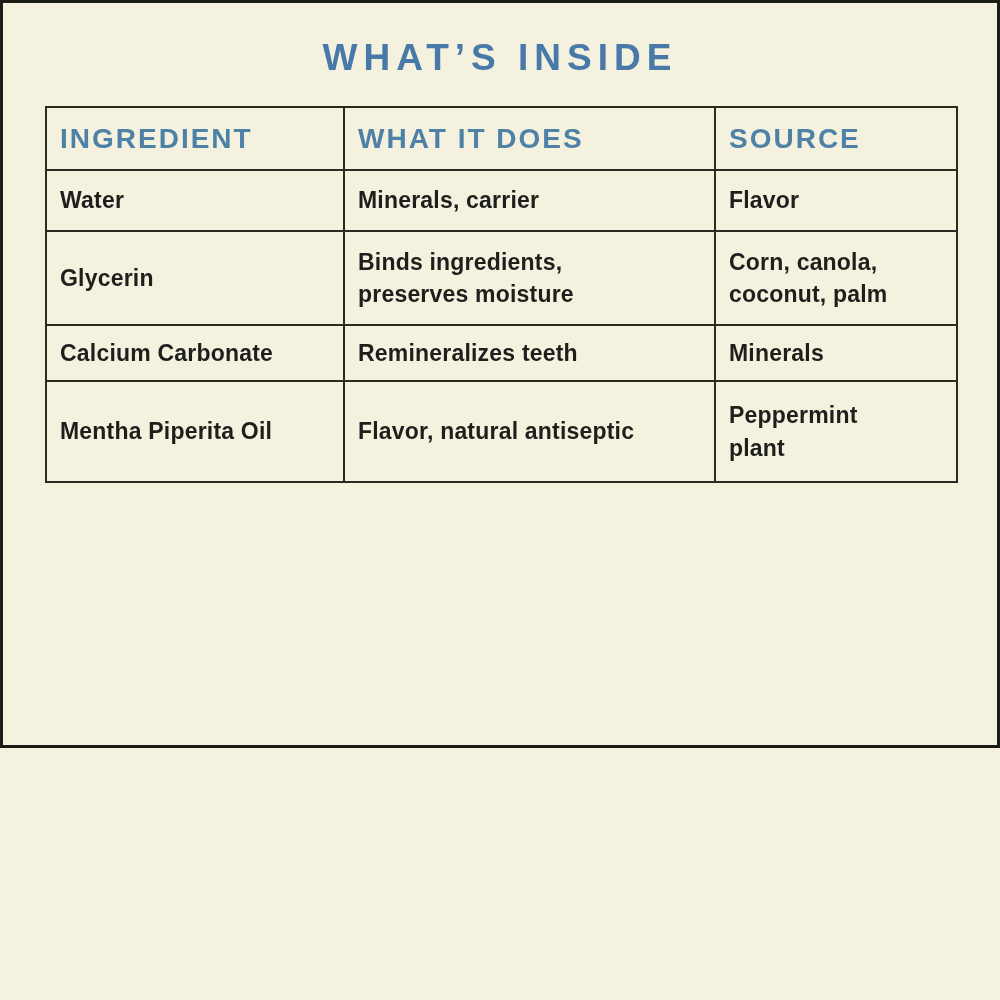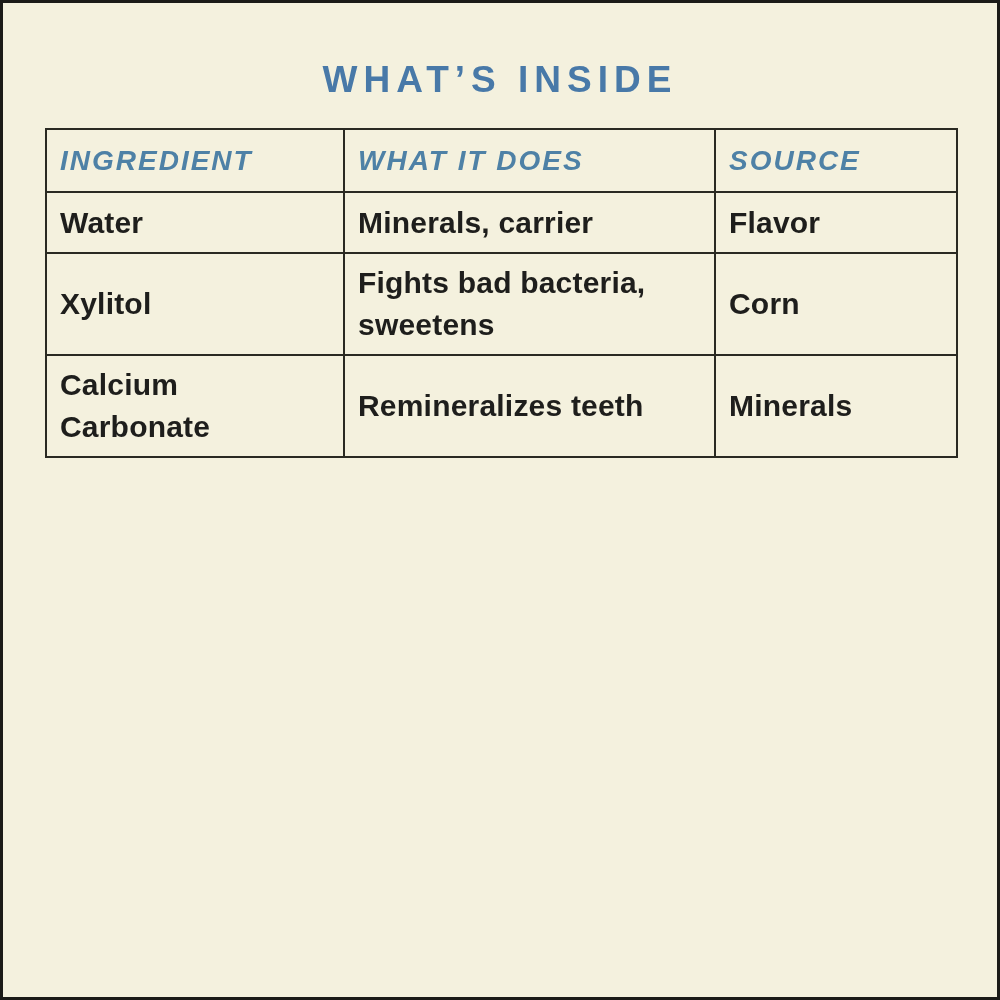--- a/index.html
+++ b/index.html
@@ -13,24 +13,24 @@
   html, body {
     margin: 0;
     padding: 0;
     width: 1000px;
     height: 1000px;
     background: var(--background);
     font-family: "Liberation Sans", "DejaVu Sans", sans-serif;
   }
   .canvas {
     width: 1000px;
-    height: 1000px;
+    height: 748px;
     border: 3px solid #1b1b18;
     background: var(--background);
-    padding-top: 56px;
+    padding-top: 34px;
     overflow: hidden;
   }
   .title {
     margin: 0;
     text-align: center;
     font-size: 37px;
     font-weight: 800;
     letter-spacing: 6px;
     color: var(--title-blue);
   }
@@ -46,25 +46,24 @@
     vertical-align: middle;
     text-align: left;
     white-space: pre-line;
     overflow: hidden;
   }
   .ing-table th {
     color: var(--header-blue);
     font-size: 28px;
     font-weight: 800;
     letter-spacing: 2px;
-    font-style: italic;
   }
   .ing-table td {
     color: var(--text-dark);
-    font-size: 30px;
+    font-size: 23px;
     font-weight: 700;
     letter-spacing: 0.2px;
     line-height: 1.4;
   }
 </style>
 </head>
 <body>
 
 <div class="canvas">
 
@@ -82,27 +81,34 @@
         <th>WHAT IT DOES</th>
         <th>SOURCE</th>
       </tr>
     </thead>
     <tbody>
       <tr style="height:61px">
         <td>Water</td>
         <td>Minerals, carrier</td>
         <td>Flavor</td>
       </tr>
-      <tr style="height:95px">
-        <td>Xylitol</td>
-        <td>Fights bad bacteria,
-sweetens</td>
-        <td>Corn</td>
+      <tr style="height:94px">
+        <td>Glycerin</td>
+        <td>Binds ingredients,
+preserves moisture</td>
+        <td>Corn, canola,
+coconut, palm</td>
       </tr>
       <tr style="height:56px">
         <td>Calcium Carbonate</td>
         <td>Remineralizes teeth</td>
         <td>Minerals</td>
+      </tr>
+      <tr style="height:101px">
+        <td>Mentha Piperita Oil</td>
+        <td>Flavor, natural antiseptic</td>
+        <td>Peppermint
+plant</td>
       </tr>
     </tbody>
   </table>
 
 </div>
 
 </body></html>

